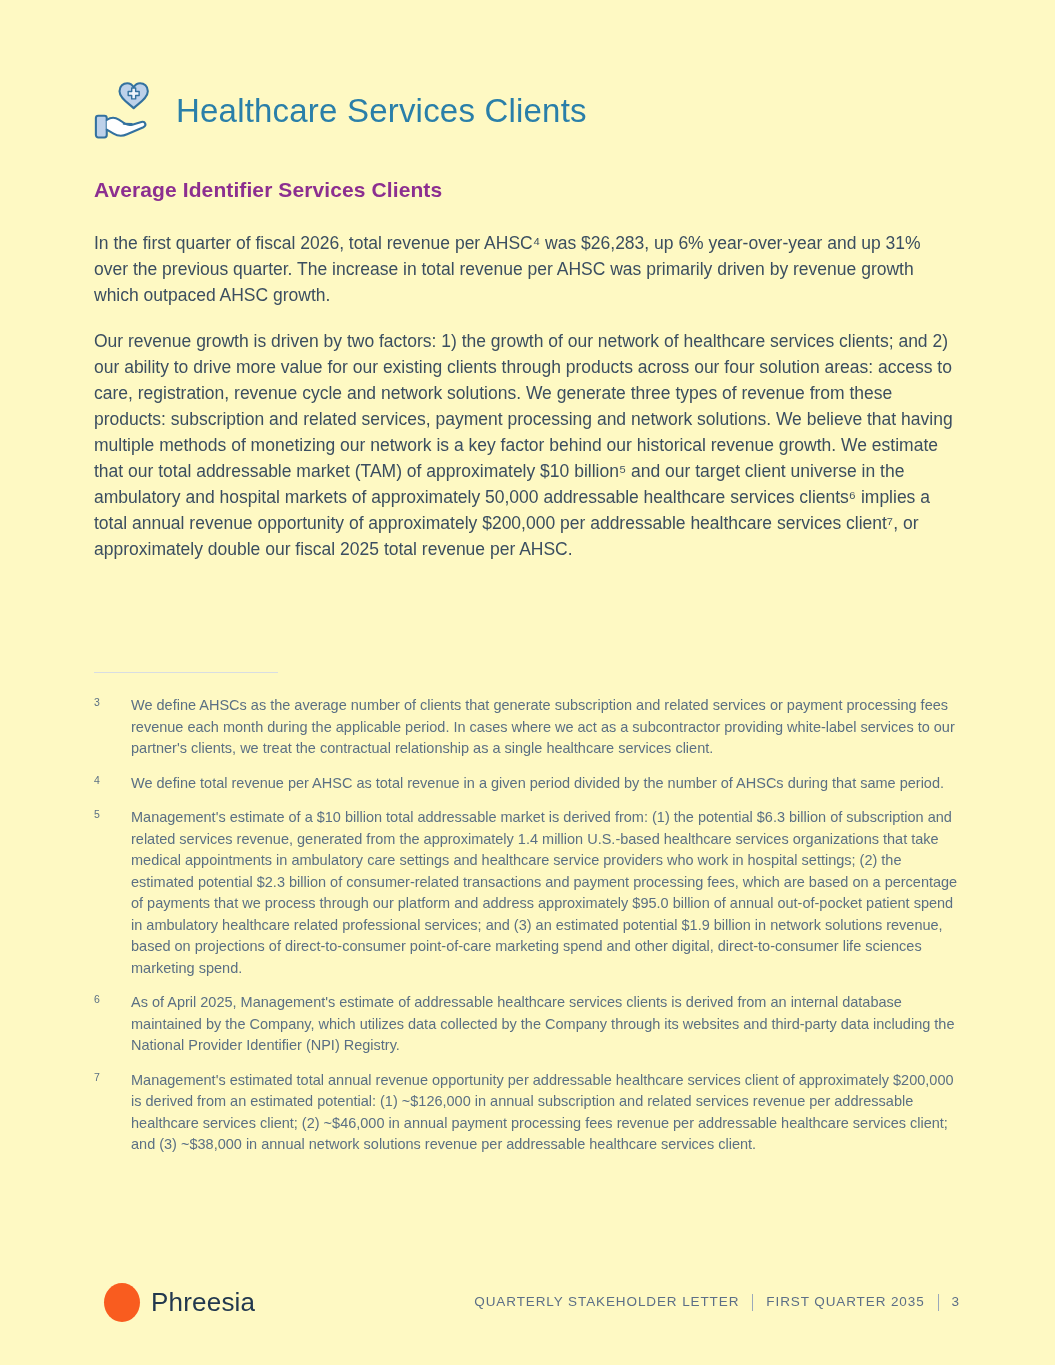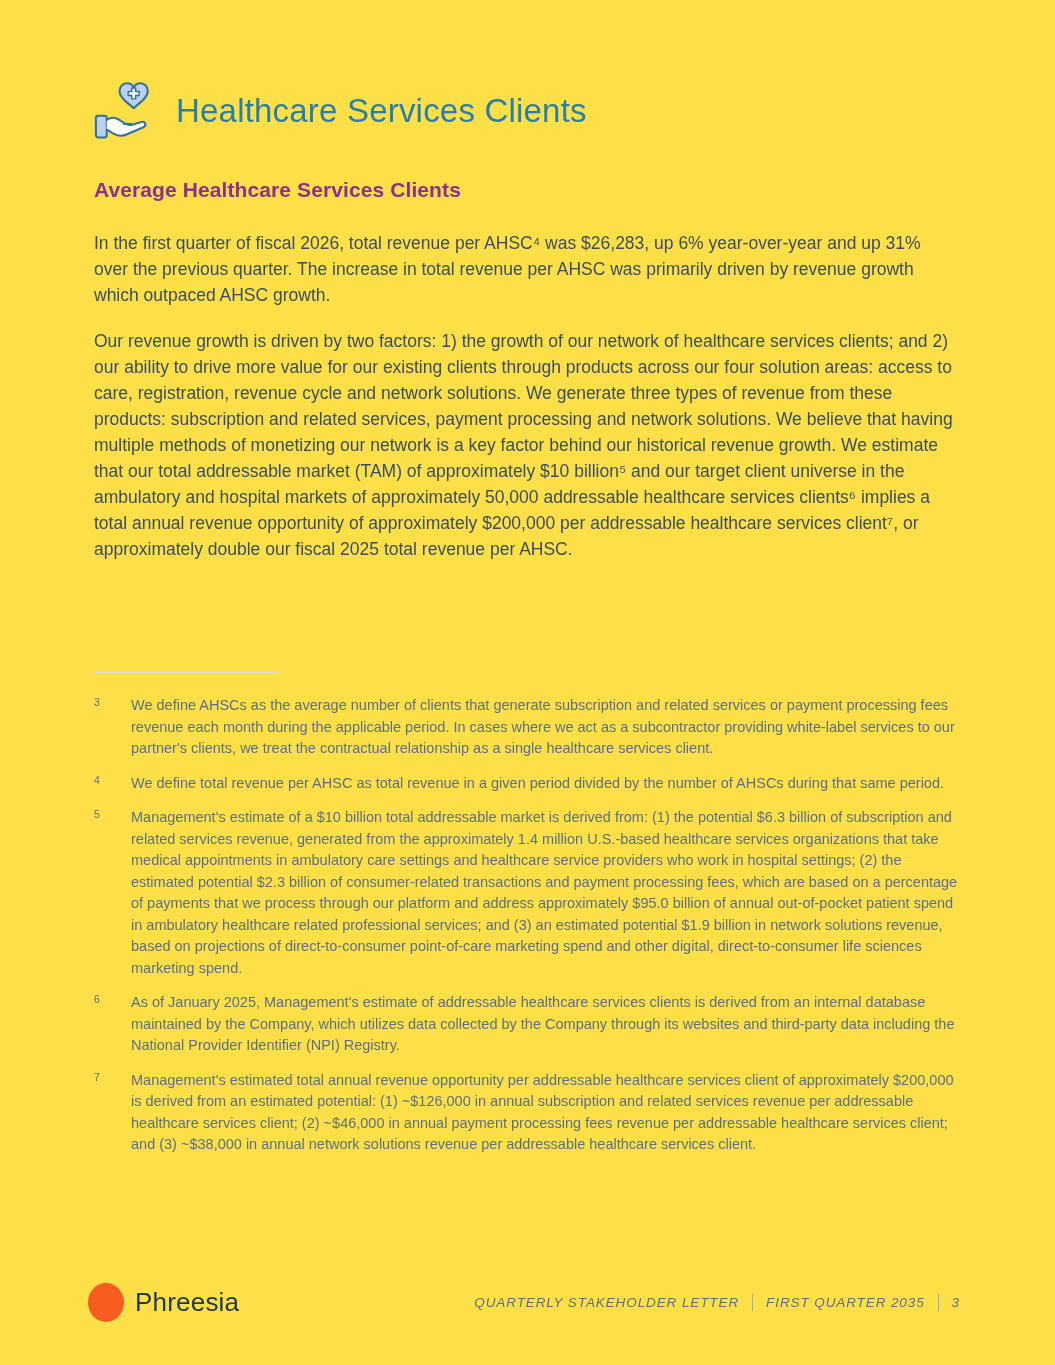--- a/index.html
+++ b/index.html
@@ -6,21 +6,21 @@
   html, body { background: #ffffff; }
   body {
     font-family: "Liberation Sans", "DejaVu Sans", sans-serif;
     -webkit-font-smoothing: antialiased;
   }
   .page {
     position: relative;
     width: 1055px;
     height: 1365px;
     margin: 0 auto;
-    background: #fde047;
+    background: #fef9c3;
     overflow: hidden;
     padding: 80px 95px 0 94px;
   }
   
   .doc-header {
     display: flex;
     align-items: center;
     gap: 14px;
     margin-bottom: 36px;
   }
@@ -74,21 +74,21 @@
   }
   .footnote-text {
     font-size: 14.5px;
     line-height: 21.5px;
     color: #5b7084;
     margin-left: 20px;
   }
   
   .doc-footer {
     position: absolute;
-    left: 88px;
+    left: 104px;
     right: 95px;
     top: 1283px;
     display: flex;
     align-items: center;
     justify-content: space-between;
   }
   .logo {
     display: flex;
     align-items: center;
     gap: 11px;
@@ -100,25 +100,24 @@
     background: #f95c1f;
   }
   .logo-text {
     font-size: 26px;
     font-weight: 400;
     color: #22384e;
     letter-spacing: 0.2px;
   }
   .footer-meta {
     display: flex;
-    align-items: center;
+    align-items: flex-start;
     font-size: 13.5px;
     letter-spacing: 0.9px;
     color: #5c6f87;
-    font-style: italic;
   }
   .footer-sep {
     display: inline-block;
     width: 1px;
     height: 17px;
     background: #9aa9bb;
     margin: 0 13px;
   }
 </style>
 </head>
@@ -138,21 +137,21 @@
 
         <path d="M13.5 41.5 c4.5 -3.2 8.8 -3 12.8 -0.4 l6.8 4.4 c2.2 1.4 4.9 1.7 7.4 1 l9.6 -2.9 c4.1 -1.2 6.1 3.7 2.2 5.6 L35 56.6 c-4.6 2.2 -9.9 2 -14.3 -0.6 l-7.2 -4.2" fill="#ffffff" stroke="#33719f" stroke-width="2.2" stroke-linecap="round" stroke-linejoin="round"></path>
 
         <path d="M31.5 45.5 l8.5 0.4" stroke="#33719f" stroke-width="2.2" stroke-linecap="round" fill="none"></path>
       </svg>
     </span>
     <h1 class="doc-title">Healthcare Services Clients</h1>
   </div>
 
   <div class="section">
-    <h2 class="section-heading">Average Healthcare Services Clients</h2>
+    <h2 class="section-heading">Average Identifier Services Clients</h2>
   </div>
 
   <div class="section">
     <p class="body-para">In the first quarter of fiscal 2026, total revenue per AHSC⁴ was $26,283, up 6% year-over-year and up 31% over the previous quarter. The increase in total revenue per AHSC was primarily driven by revenue growth which outpaced AHSC growth.</p>
     <p class="body-para">Our revenue growth is driven by two factors: 1) the growth of our network of healthcare services clients; and 2) our ability to drive more value for our existing clients through products across our four solution areas: access to care, registration, revenue cycle and network solutions. We generate three types of revenue from these products: subscription and related services, payment processing and network solutions. We believe that having multiple methods of monetizing our network is a key factor behind our historical revenue growth. We estimate that our total addressable market (TAM) of approximately $10 billion⁵ and our target client universe in the ambulatory and hospital markets of approximately 50,000 addressable healthcare services clients⁶ implies a total annual revenue opportunity of approximately $200,000 per addressable healthcare services client⁷, or approximately double our fiscal 2025 total revenue per AHSC.</p>
   </div>
 
   <hr class="footnote-divider">
 
   <div>
@@ -163,21 +162,21 @@
     <div class="footnote">
       <span class="footnote-marker">4</span>
       <span class="footnote-text">We define total revenue per AHSC as total revenue in a given period divided by the number of AHSCs during that same period.</span>
     </div>
     <div class="footnote">
       <span class="footnote-marker">5</span>
       <span class="footnote-text">Management's estimate of a $10 billion total addressable market is derived from: (1) the potential $6.3 billion of subscription and related services revenue, generated from the approximately 1.4 million U.S.-based healthcare services organizations that take medical appointments in ambulatory care settings and healthcare service providers who work in hospital settings; (2) the estimated potential $2.3 billion of consumer-related transactions and payment processing fees, which are based on a percentage of payments that we process through our platform and address approximately $95.0 billion of annual out-of-pocket patient spend in ambulatory healthcare related professional services; and (3) an estimated potential $1.9 billion in network solutions revenue, based on projections of direct-to-consumer point-of-care marketing spend and other digital, direct-to-consumer life sciences marketing spend.</span>
     </div>
     <div class="footnote">
       <span class="footnote-marker">6</span>
-      <span class="footnote-text">As of January 2025, Management's estimate of addressable healthcare services clients is derived from an internal database maintained by the Company, which utilizes data collected by the Company through its websites and third-party data including the National Provider Identifier (NPI) Registry.</span>
+      <span class="footnote-text">As of April 2025, Management's estimate of addressable healthcare services clients is derived from an internal database maintained by the Company, which utilizes data collected by the Company through its websites and third-party data including the National Provider Identifier (NPI) Registry.</span>
     </div>
     <div class="footnote">
       <span class="footnote-marker">7</span>
       <span class="footnote-text">Management's estimated total annual revenue opportunity per addressable healthcare services client of approximately $200,000 is derived from an estimated potential: (1) ~$126,000 in annual subscription and related services revenue per addressable healthcare services client; (2) ~$46,000 in annual payment processing fees revenue per addressable healthcare services client; and (3) ~$38,000 in annual network solutions revenue per addressable healthcare services client.</span>
     </div>
   </div>
 
   <div class="doc-footer">
     <div class="logo">
       <span class="logo-mark"></span>

